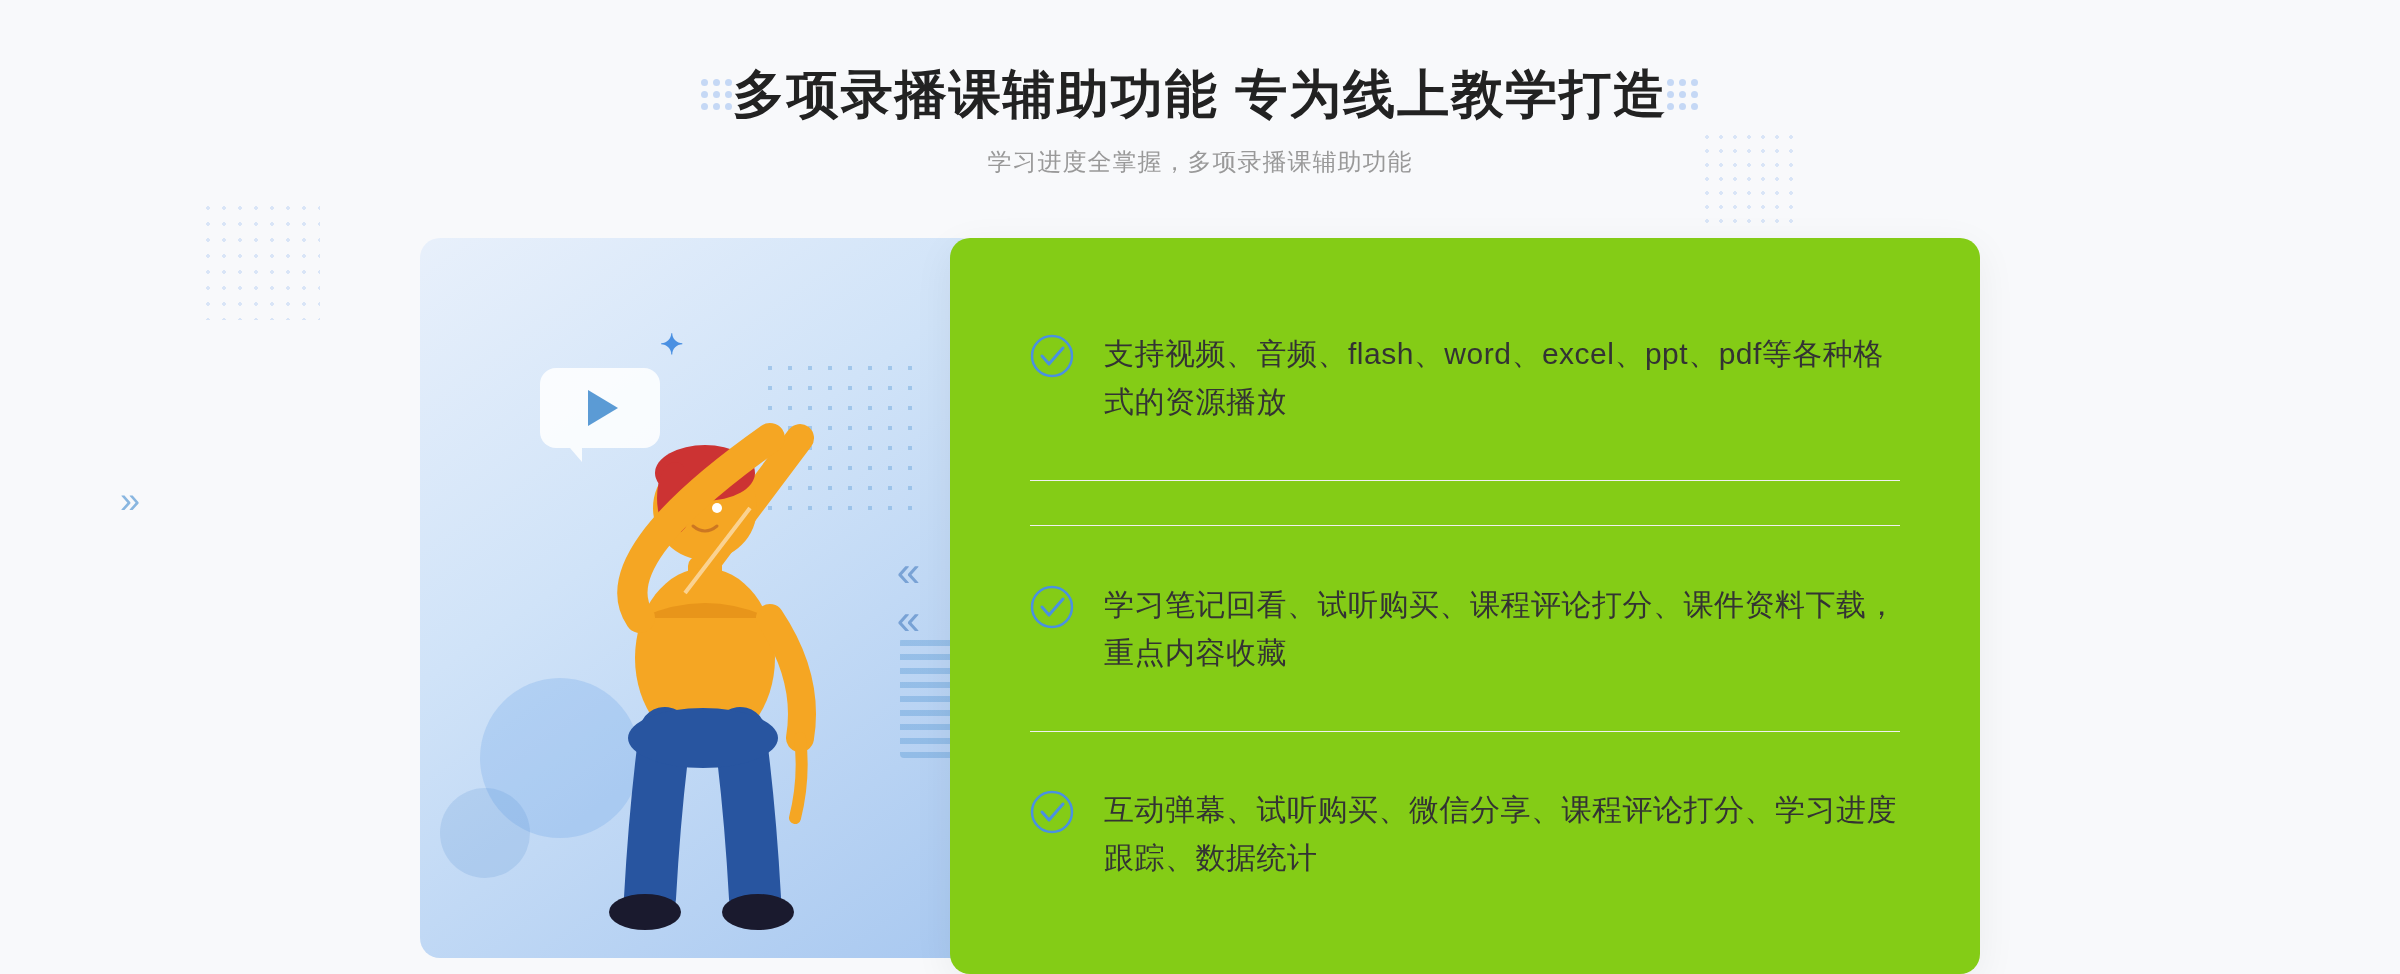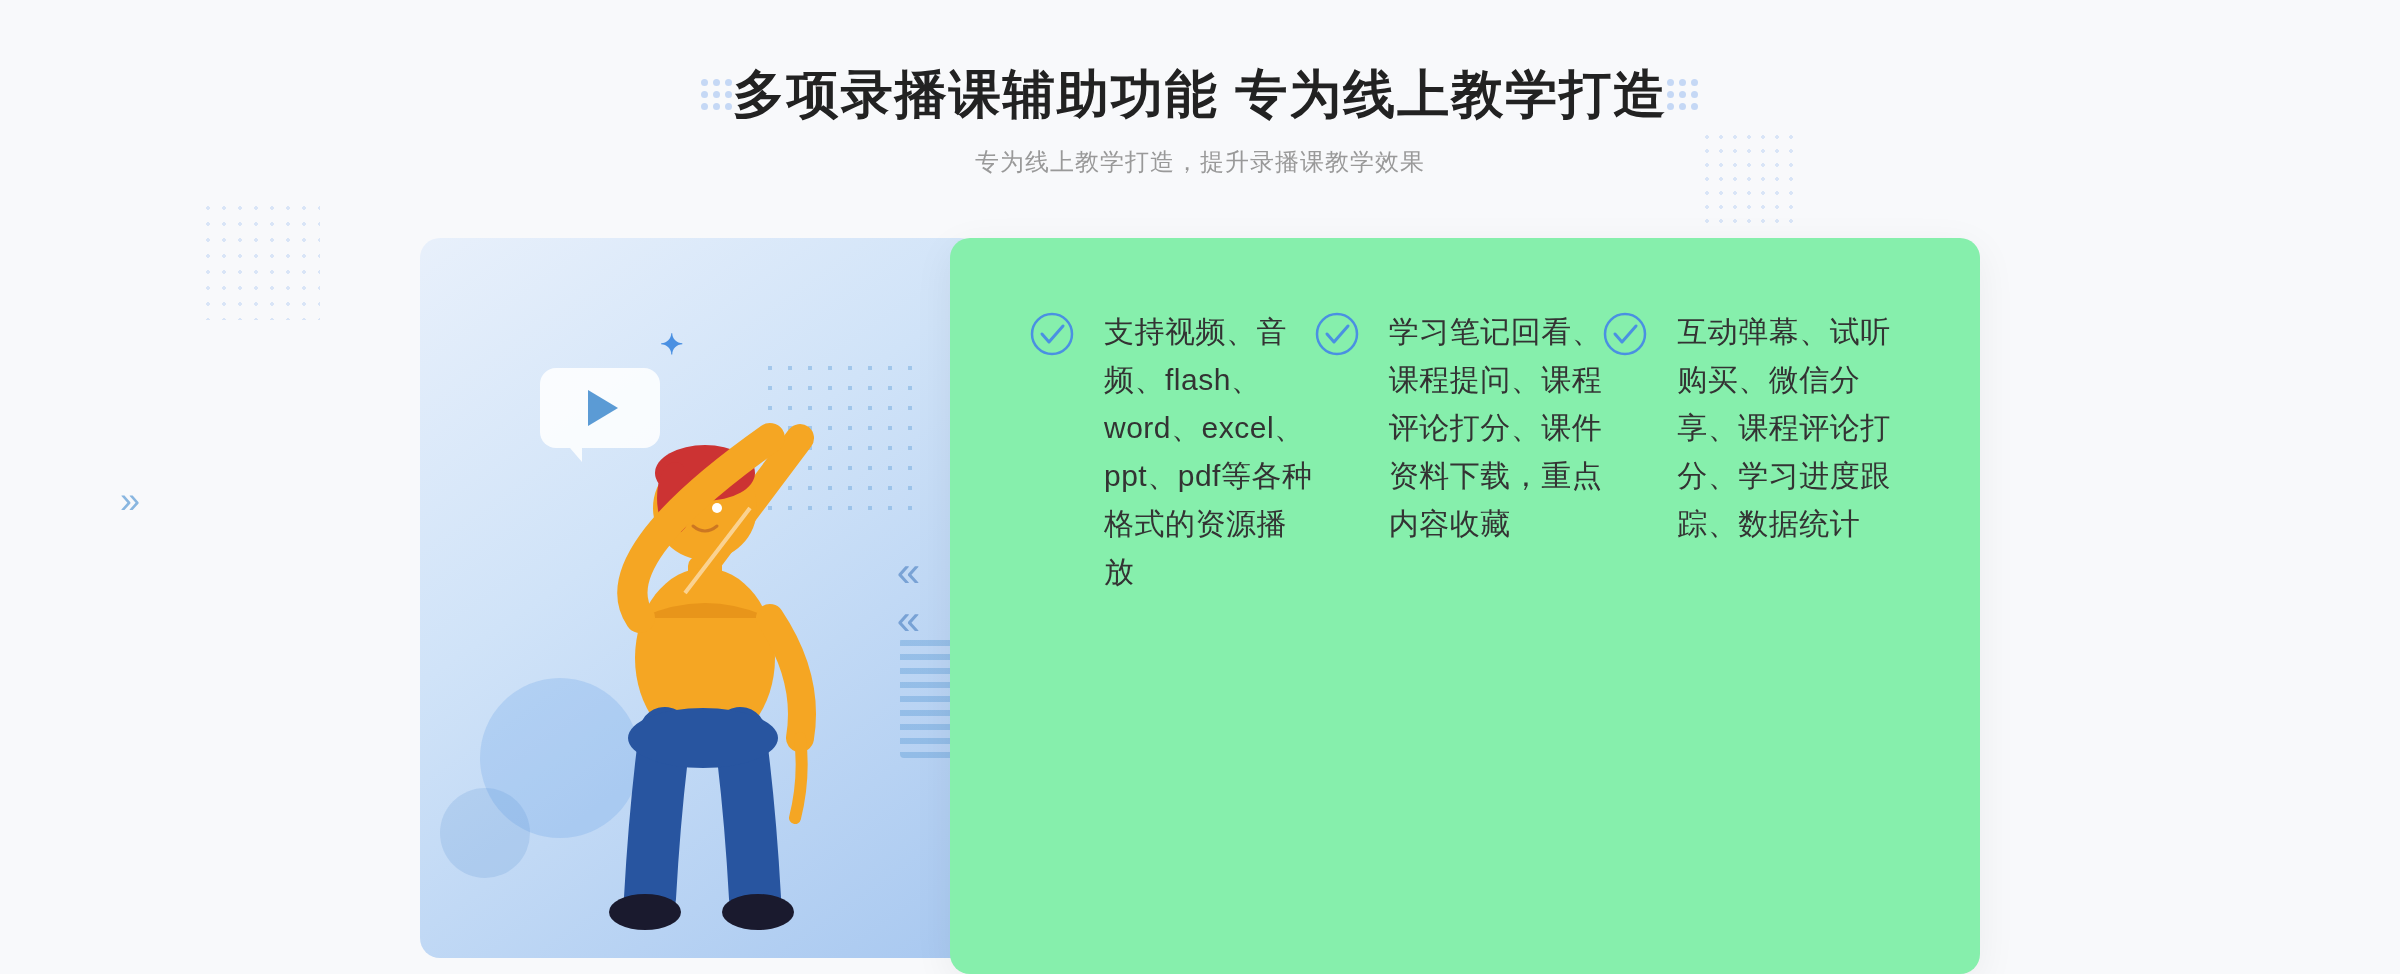--- a/index.html
+++ b/index.html
@@ -229,26 +229,26 @@
       left: 50%;
       transform: translateX(-50%);
       width: 380px;
       height: 580px;
     }
 
     
     .content-card {
       flex: 1;
       margin-left: -30px;
-      background: #86efac;
+      background: #84cc16;
       border-radius: 20px;
       padding: 60px 80px;
       box-shadow: 0 10px 40px rgba(0,0,0,0.06);
       display: flex;
-      flex-direction: row;
+      flex-direction: column;
       justify-content: space-around;
       z-index: 1;
     }
 
     .feature-item {
       display: flex;
       align-items: flex-start;
       gap: 30px;
       padding: 10px 0;
     }
@@ -321,21 +321,21 @@
           <span></span>
           <span></span>
         <span></span>
           <span></span>
           <span></span>
         <span></span>
           <span></span>
           <span></span>
       </div>
     </div>
-    <p class="header-subtitle">专为线上教学打造，提升录播课教学效果</p>
+    <p class="header-subtitle">学习进度全掌握，多项录播课辅助功能</p>
   </div>
 
   <div class="main-content">
 
     <div class="illustration-card">
       <div class="illustration-inner">
 
         <div class="illus-dots"></div>
 
         <div class="illus-chevrons">«<br>«</div>
@@ -411,21 +411,21 @@
 
       <div class="feature-divider"></div>
 
       <div class="feature-item">
         <div class="check-icon">
           <svg viewBox="0 0 44 44" xmlns="http://www.w3.org/2000/svg">
             <circle cx="22" cy="22" r="20" fill="none" stroke="#4a90e2" stroke-width="2.5"></circle>
             <polyline points="12,22 19,30 33,14" fill="none" stroke="#4a90e2" stroke-width="3" stroke-linecap="round" stroke-linejoin="round"></polyline>
           </svg>
         </div>
-        <span class="feature-text">学习笔记回看、课程提问、课程评论打分、课件资料下载，重点内容收藏</span>
+        <span class="feature-text">学习笔记回看、试听购买、课程评论打分、课件资料下载，重点内容收藏</span>
       </div>
 
       <div class="feature-divider"></div>
 
       <div class="feature-item">
         <div class="check-icon">
           <svg viewBox="0 0 44 44" xmlns="http://www.w3.org/2000/svg">
             <circle cx="22" cy="22" r="20" fill="none" stroke="#4a90e2" stroke-width="2.5"></circle>
             <polyline points="12,22 19,30 33,14" fill="none" stroke="#4a90e2" stroke-width="3" stroke-linecap="round" stroke-linejoin="round"></polyline>
           </svg>

